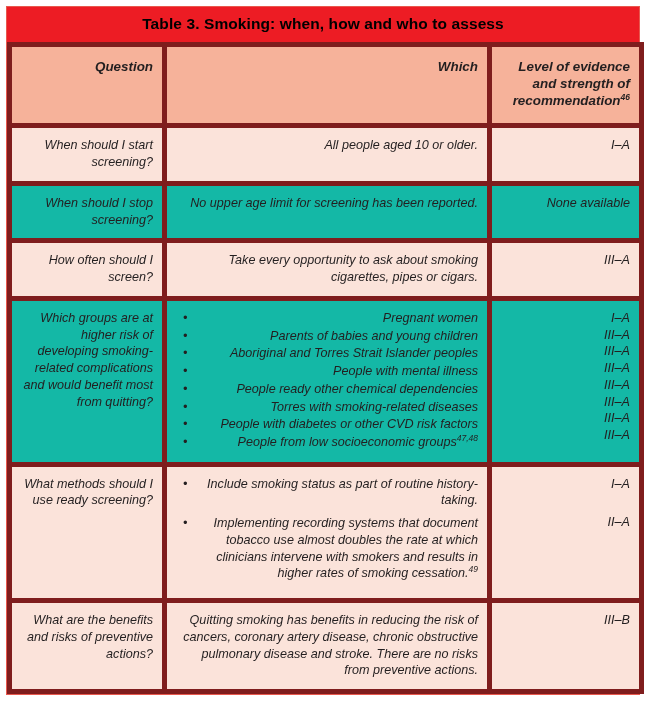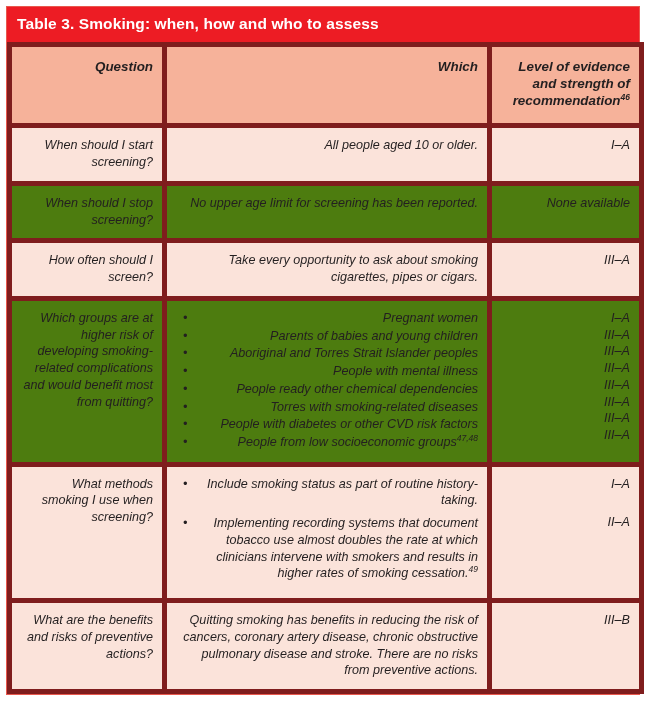--- a/index.html
+++ b/index.html
@@ -14,25 +14,26 @@
     color: #231f20;
   }
   .table-wrap {
     width: 634px;
     margin: 6px;
     border: 1px solid #e8584e;
     box-sizing: border-box;
   }
   .title-bar {
     background: #ed1c24;
-    color: #ffffff;
+    color: #000000;
     font-size: 15.5px;
     font-weight: bold;
     padding: 8px 10px 9px 10px;
     letter-spacing: 0.1px;
+    text-align: center;
   }
   table {
     border-collapse: collapse;
     width: 100%;
     table-layout: fixed;
   }
   col.c1 { width: 155px; }
   col.c2 { width: 325px; }
   col.c3 { width: 152px; }
   th, td {
@@ -50,21 +51,21 @@
     font-size: 13.4px;
     line-height: 1.28;
     padding-top: 11px;
     padding-bottom: 14px;
   }
   thead th.q { vertical-align: top; }
   tbody td {
     background: #fbe3da;
   }
   tbody tr.alt td {
-    background: #4d7c0f;
+    background: #14b8a6;
   }
   ul.bullets {
     margin: 0;
     padding: 0 0 0 20px;
     list-style: none;
   }
   ul.bullets li {
     position: relative;
     margin: 0 0 1px 0;
     padding: 0;
@@ -156,21 +157,21 @@
             <div>III–A</div>
             <div>III–A</div>
             <div>III–A</div>
             <div>III–A</div>
             <div>III–A</div>
             <div>III–A</div>
           </div>
         </td>
       </tr>
       <tr>
-        <td>What methods smoking I use when screening?</td>
+        <td>What methods should I use ready screening?</td>
         <td>
           <ul class="bullets spaced">
             <li>Include smoking status as part of routine history-taking.</li>
             <li><span>Implementing recording systems that document tobacco use almost doubles the rate at which clinicians intervene with smokers and results in higher rates of smoking cessation.</span><sup>49</sup></li>
           </ul>
         </td>
         <td>
           <div class="evid-lines">
             <div>I–A</div>
             <div class="gap-2">II–A</div>

